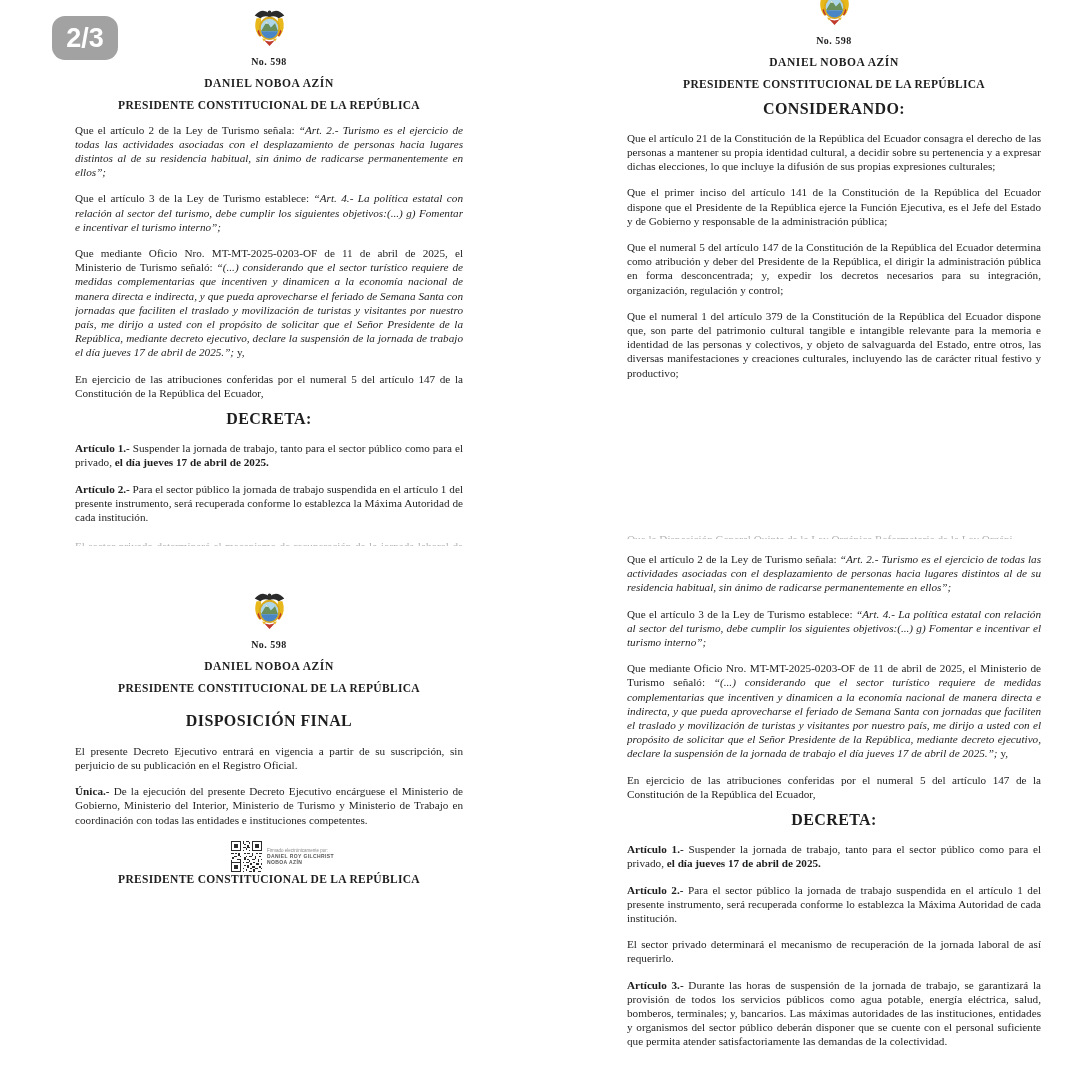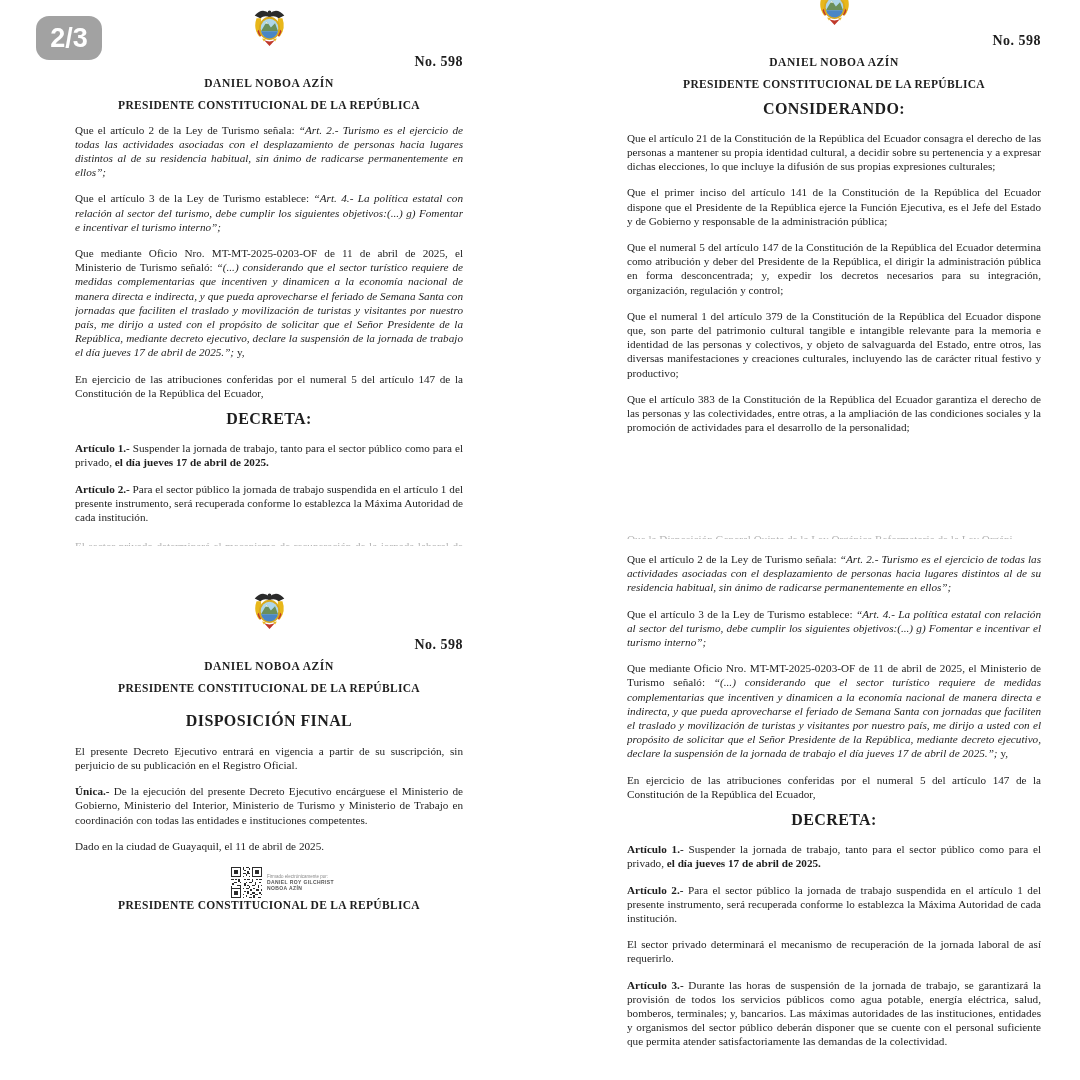--- a/index.html
+++ b/index.html
@@ -1,30 +1,30 @@
 <!DOCTYPE html>
 <html><head>
 <meta charset="utf-8">
 <style>
   html,body{margin:0;padding:0;background:#ffffff;}
   #canvas{position:relative;width:1080px;height:1080px;background:#ffffff;overflow:hidden;
           font-family:"Liberation Serif", serif;color:#1e1e1e;}
   
-  .badge{position:absolute;left:36px;top:16px;width:66px;height:44px;background:#a2a2a2;
+  .badge{position:absolute;left:52px;top:16px;width:66px;height:44px;background:#a2a2a2;
          border-radius:13px;display:flex;align-items:center;justify-content:center;
          font-family:"Liberation Sans", sans-serif;font-weight:700;font-size:27px;color:#ffffff;}
   
   .page{position:absolute;overflow:hidden;font-size:11.2px;line-height:14.2px;text-align:justify;}
   .page-l1{left:75px;top:2px;width:388px;height:545px;}
   .page-l2{left:75px;top:585px;width:388px;height:495px;}
   .page-r1{left:627px;top:0;width:414px;height:540px;}
   .page-r2{left:627px;top:548px;width:414px;height:532px;}
   .crest{display:block;margin:4px auto 6px;}
   .crest-cut{margin-top:-15px;margin-bottom:6px;}
-  .hdr-no{font-size:14px;font-weight:700;text-align:right;margin:0 0 7px;letter-spacing:.5px;}
+  .hdr-no{font-size:10px;font-weight:700;text-align:center;margin:0 0 7px;letter-spacing:.5px;}
   .hdr-name{font-size:11.5px;font-weight:700;text-align:center;margin:0 0 8px;letter-spacing:.6px;}
   .hdr-title{font-size:11.5px;font-weight:700;text-align:center;margin:0 0 10px;letter-spacing:.3px;}
   .heading{font-size:16px;font-weight:700;text-align:center;margin:2px 0 14px;letter-spacing:.4px;}
   .heading-disp{margin:18px 0 16px;}
   .heading-mid{margin:3px 0 15px;}
   p{margin:0 0 12px;}
   .it{font-style:italic;}
   .b{font-weight:700;}
   .pad-top{height:4px;}
   .cut-line{position:absolute;left:0;bottom:1px;width:100%;height:7px;overflow:hidden;
@@ -90,21 +90,20 @@
         <use href="#crest-symbol"></use>
       </svg>
     <div class="hdr-no">No. 598</div>
     <div class="hdr-name">DANIEL NOBOA AZÍN</div>
     <div class="hdr-title">PRESIDENTE CONSTITUCIONAL DE LA REPÚBLICA</div>
 
     <div class="heading heading-disp">DISPOSICIÓN FINAL</div>
 
     <p>El presente Decreto Ejecutivo entrará en vigencia a partir de su suscripción, sin perjuicio de su publicación en el Registro Oficial.</p>
     <p><span class="b">Única.-</span><span> De la ejecución del presente Decreto Ejecutivo encárguese el Ministerio de Gobierno, Ministerio del Interior, Ministerio de Turismo y Ministerio de Trabajo en coordinación con todas las entidades e instituciones competentes.</span></p>
-    <p>Dado en la ciudad de Guayaquil, el 11 de abril de 2025.</p>
 
     <div class="stamp">
       <svg class="qr" width="33" height="31" viewBox="0 0 21 21" shape-rendering="crispEdges">
         <rect width="21" height="21" fill="#ffffff"></rect>
         <g fill="#2b2b2b">
           <rect x="0" y="0" width="7" height="7"></rect>
             <rect x="14" y="0" width="7" height="7"></rect>
             <rect x="0" y="14" width="7" height="7"></rect>
         </g>
         <g fill="#ffffff">
@@ -187,21 +186,20 @@
       </svg>
     <div class="hdr-no">No. 598</div>
     <div class="hdr-name">DANIEL NOBOA AZÍN</div>
     <div class="hdr-title">PRESIDENTE CONSTITUCIONAL DE LA REPÚBLICA</div>
     <div class="heading heading-mid">CONSIDERANDO:</div>
 
     <p>Que el artículo 21 de la Constitución de la República del Ecuador consagra el derecho de las personas a mantener su propia identidad cultural, a decidir sobre su pertenencia y a expresar dichas elecciones, lo que incluye la difusión de sus propias expresiones culturales;</p>
     <p>Que el primer inciso del artículo 141 de la Constitución de la República del Ecuador dispone que el Presidente de la República ejerce la Función Ejecutiva, es el Jefe del Estado y de Gobierno y responsable de la administración pública;</p>
     <p>Que el numeral 5 del artículo 147 de la Constitución de la República del Ecuador determina como atribución y deber del Presidente de la República, el dirigir la administración pública en forma desconcentrada; y, expedir los decretos necesarios para su integración, organización, regulación y control;</p>
     <p>Que el numeral 1 del artículo 379 de la Constitución de la República del Ecuador dispone que, son parte del patrimonio cultural tangible e intangible relevante para la memoria e identidad de las personas y colectivos, y objeto de salvaguarda del Estado, entre otros, las diversas manifestaciones y creaciones culturales, incluyendo las de carácter ritual festivo y productivo;</p>
-    <p>Que el artículo 383 de la Constitución de la República del Ecuador garantiza el derecho de las personas y las colectividades, entre otras, a la ampliación de las condiciones sociales y la promoción de actividades para el desarrollo de la personalidad;</p>
 
     <div class="cut-line">Que la Disposición General Quinta de la Ley Orgánica Reformatoria de la Ley Orgáni</div>
   </div>
 
   <div class="page page-r2">
     <div class="pad-top"></div>
     <p><span>Que el artículo 2 de la Ley de Turismo señala: </span><span class="it">“Art. 2.- Turismo es el ejercicio de todas las actividades asociadas con el desplazamiento de personas hacia lugares distintos al de su residencia habitual, sin ánimo de radicarse permanentemente en ellos”;</span></p>
     <p><span>Que el artículo 3 de la Ley de Turismo establece: </span><span class="it">“Art. 4.- La política estatal con relación al sector del turismo, debe cumplir los siguientes objetivos:(...) g) Fomentar e incentivar el turismo interno”;</span></p>
     <p><span>Que mediante Oficio Nro. MT-MT-2025-0203-OF de 11 de abril de 2025, el Ministerio de Turismo señaló: </span><span class="it">“(...) considerando que el sector turístico requiere de medidas complementarias que incentiven y dinamicen a la economía nacional de manera directa e indirecta, y que pueda aprovecharse el feriado de Semana Santa con jornadas que faciliten el traslado y movilización de turistas y visitantes por nuestro país, me dirijo a usted con el propósito de solicitar que el Señor Presidente de la República, mediante decreto ejecutivo, declare la suspensión de la jornada de trabajo el día jueves 17 de abril de 2025.”; </span><span>y,</span></p>
     <p>En ejercicio de las atribuciones conferidas por el numeral 5 del artículo 147 de la Constitución de la República del Ecuador,</p>

